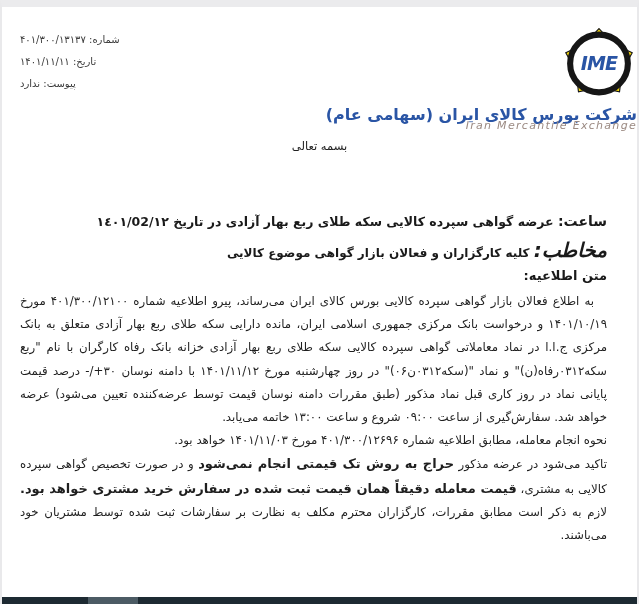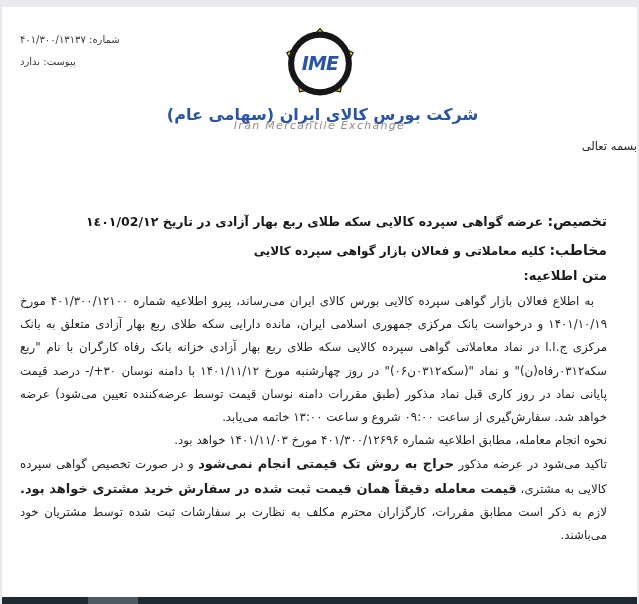--- a/index.html
+++ b/index.html
@@ -32,21 +32,20 @@
     line-height: 22px;
   }
   .letterhead div { white-space: nowrap; text-align: left; direction: rtl; }
   .letterhead div span { direction: rtl; unicode-bidi: plaintext; text-align: center; }
 
   
   .logo-wrap {
     position: absolute;
     top: 20px;
     right: 0; left: 0;
-    text-align: center;
   }
   .logo-svg { width: 76px; height: 76px; display: inline-block; }
   .org-fa {
     margin-top: 1px;
     font-size: 16px;
     font-weight: bold;
     color: #2a55a5;
     line-height: 13px;
     padding-left: 6px;
   }
@@ -55,20 +54,21 @@
     color: #9b8a82;
     letter-spacing: 1.3px;
     line-height: 10px;
     font-style: italic;
   }
 
   .besmeleh {
     position: absolute;
     top: 132px;
     right: 0; left: 0;
+    text-align: center;
     font-size: 11.5px;
     color: #222;
   }
 
   .subject-line {
     position: absolute;
     top: 204px;
     right: 30px; left: 30px;
     font-weight: bold;
     font-size: 12.5px;
@@ -77,21 +77,21 @@
   .subject-line .lbl { font-size: 14px; }
 
   .audience-line {
     position: absolute;
     top: 233px;
     right: 30px; left: 30px;
     font-weight: bold;
     font-size: 12px;
     line-height: 20px;
   }
-  .audience-line .lbl { font-size: 14px; }
+  .audience-line .lbl { font-size: 20px; font-style: italic; }
 
   .body-heading {
     position: absolute;
     top: 261px;
     right: 30px; left: 30px;
     font-weight: bold;
     font-size: 13px;
   }
 
   .body-text {
@@ -127,43 +127,44 @@
     background: #4c5b64;
   }
 </style>
 </head>
 <body>
 
 <div class="page">
 
   <div class="letterhead">
     <div><span>شماره: ۴۰۱/۳۰۰/۱۳۱۳۷</span></div>
+    <div><span>تاریخ:  ۱۴۰۱/۱۱/۱۱</span></div>
     <div><span>پیوست: ندارد</span></div>
   </div>
 
   <div class="logo-wrap">
     <svg class="logo-svg" viewBox="0 0 100 100" aria-hidden="true">
       <polygon points="50,2 68.8,22.1 93.7,33.8 80.4,57.9 77,85.2 50,80 23,85.2 19.6,57.9 6.3,33.8 31.2,22.1" fill="#f3d70b" stroke="#161616" stroke-width="1.5"></polygon>
       <circle cx="50" cy="48" r="38" fill="#ffffff" stroke="#161616" stroke-width="8"></circle>
       <text x="50" y="57" text-anchor="middle" font-family="DejaVu Sans, sans-serif" font-size="25" font-weight="bold" font-style="italic" fill="#2a55a5" letter-spacing="-1">IME</text>
     </svg>
     <div class="org-fa">شرکت بورس کالای ایران (سهامی عام)</div>
     <div class="org-en">Iran Mercantile Exchange</div>
   </div>
 
   <div class="besmeleh">بسمه تعالی</div>
 
   <div class="subject-line">
-    <span class="lbl">تخصیص:</span>
+    <span class="lbl">ساعت:</span>
     <span>عرضه گواهی سپرده کالایی سکه طلای ربع بهار آزادی در تاریخ ١٤٠١/02/١٢</span>
   </div>
 
   <div class="audience-line">
     <span class="lbl">مخاطب:</span>
-    <span>کلیه معاملاتی و فعالان بازار گواهی سپرده کالایی</span>
+    <span>کلیه کارگزاران و فعالان بازار گواهی موضوع کالایی</span>
   </div>
 
   <div class="body-heading">متن اطلاعیه:</div>
 
   <div class="body-text">
     <p class="indent">به اطلاع فعالان بازار گواهی سپرده کالایی بورس کالای ایران می‌رساند، پیرو اطلاعیه شماره ۴۰۱/۳۰۰/۱۲۱۰۰ مورخ ۱۴۰۱/۱۰/۱۹ و درخواست بانک مرکزی جمهوری اسلامی ایران، مانده دارایی سکه طلای ربع بهار آزادی متعلق به بانک مرکزی ج.ا.ا در نماد معاملاتی گواهی سپرده کالایی سکه طلای ربع بهار آزادی خزانه بانک رفاه کارگران با نام "ربع سکه۰۳۱۲رفاه(ن)" و نماد "(سکه۰۳۱۲ن۰۶)" در روز چهارشنبه مورخ ۱۴۰۱/۱۱/۱۲ با دامنه نوسان ۳۰+/- درصد قیمت پایانی نماد در روز کاری قبل نماد مذکور (طبق مقررات دامنه نوسان قیمت توسط عرضه‌کننده تعیین می‌شود) عرضه خواهد شد. سفارش‌گیری از ساعت ۰۹:۰۰ شروع و ساعت ۱۳:۰۰ خاتمه می‌یابد.</p>
     <p>نحوه انجام معامله، مطابق اطلاعیه شماره ۴۰۱/۳۰۰/۱۲۶۹۶ مورخ ۱۴۰۱/۱۱/۰۳ خواهد بود.</p>
     <p><span>تاکید می‌شود در عرضه مذکور </span><span class="emph">حراج به روش تک قیمتی انجام نمی‌شود</span><span> و در صورت تخصیص گواهی سپرده کالایی به مشتری، </span><span class="emph">قیمت معامله دقیقاً همان قیمت ثبت شده در سفارش خرید مشتری خواهد بود.</span><span> لازم به ذکر است مطابق مقررات، کارگزاران محترم مکلف به نظارت بر سفارشات ثبت شده توسط مشتریان خود می‌باشند.</span></p>
   </div>
 

